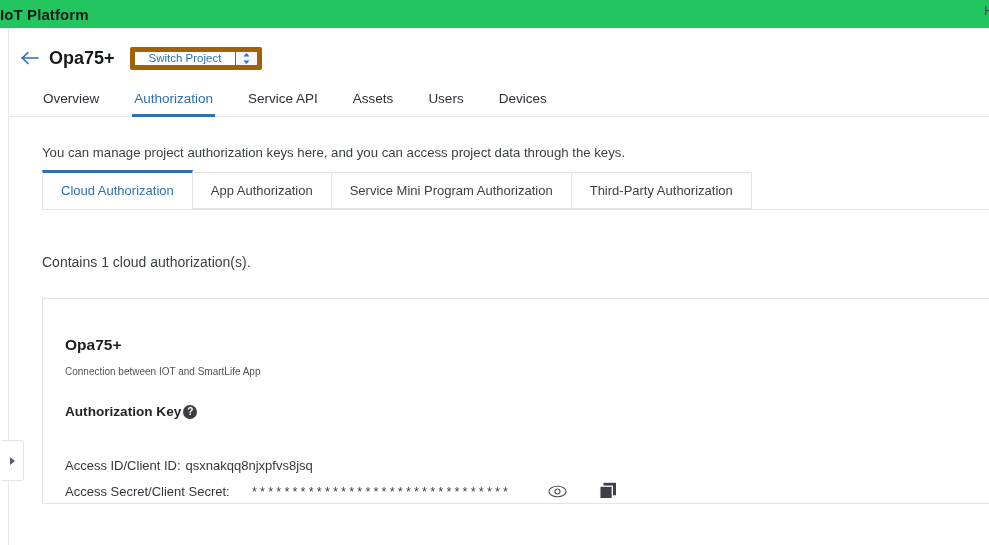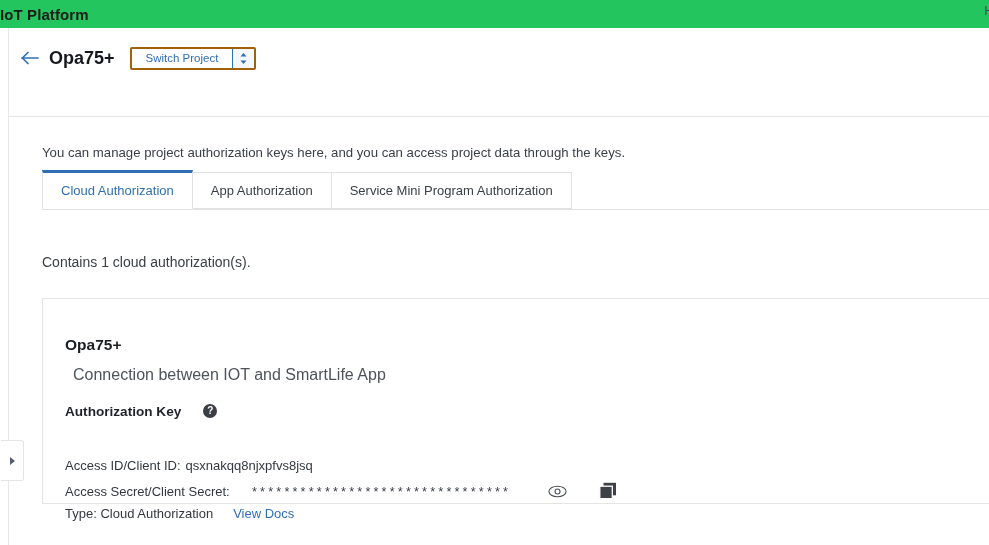--- a/index.html
+++ b/index.html
@@ -101,21 +101,21 @@
     font-size: 18px;
     font-weight: bold;
     color: #15181c;
     margin-right: 15px;
     white-space: nowrap;
   }
   .switch-select {
     display: flex;
     align-items: stretch;
     height: 23px;
-    border: 2px solid #a16207;
+    border: 5px solid #a16207;
     border-radius: 2px;
     background: #ffffff;
     overflow: hidden;
   }
   .switch-select .label {
     font-size: 11.5px;
     color: #2f6fb5;
     padding: 0 14px;
     display: flex;
     align-items: center;
@@ -243,32 +243,32 @@
     top: 37px;
     left: 22px;
     font-size: 15.5px;
     font-weight: bold;
     color: #1b1e22;
     white-space: nowrap;
   }
   .card-sub {
     position: absolute;
     top: 67px;
-    left: 30px;
-    font-size: 16px;
+    left: 22px;
+    font-size: 10px;
     color: #4d5359;
     white-space: nowrap;
   }
   .key-heading {
     position: absolute;
     top: 105px;
     left: 22px;
     display: flex;
-    align-items: flex-start;
-    gap: 22px;
+    align-items: flex-end;
+    gap: 2px;
   }
   .key-heading .txt {
     font-size: 13.6px;
     font-weight: bold;
     color: #1f2227;
     white-space: nowrap;
   }
   .help-badge {
     width: 14px; height: 14px;
     border-radius: 50%;
@@ -346,31 +346,40 @@
       <div class="label">Switch Project</div>
       <div class="chev-box">
         <svg width="9" height="13" viewBox="0 0 9 13">
           <path d="M4.5 1 L7.5 4.6 H1.5 Z" fill="#2f6fb5"></path>
           <path d="M4.5 12 L7.5 8.4 H1.5 Z" fill="#2f6fb5"></path>
         </svg>
       </div>
     </div>
   </div>
 
+  <div class="main-tabs">
+    <div class="main-tab">Overview</div>
+    <div class="main-tab active">Authorization</div>
+    <div class="main-tab">Service API</div>
+    <div class="main-tab">Assets</div>
+    <div class="main-tab">Users</div>
+    <div class="main-tab">Devices</div>
+  </div>
 
 </div>
 
 <div class="content">
 
   <div class="intro-text">You can manage project authorization keys here, and you can access project data through the keys.</div>
 
   <div class="subtabs">
     <div class="subtab active">Cloud Authorization</div>
     <div class="subtab">App Authorization</div>
     <div class="subtab">Service Mini Program Authorization</div>
+    <div class="subtab">Third-Party Authorization</div>
   </div>
   <div class="subtabs-rule"></div>
 
   <div class="count-text">Contains 1 cloud authorization(s).</div>
 
   <div class="auth-card">
     <div class="card-title">Opa75+</div>
     <div class="card-sub">Connection between IOT and SmartLife App</div>
 
     <div class="key-heading">
@@ -395,19 +404,15 @@
       </span>
 
       <span class="icon-btn copy-btn">
         <svg width="18" height="18" viewBox="0 0 18 18">
           <rect x="4.5" y="0.8" width="12.5" height="12.5" fill="#3d4147"></rect>
           <rect x="0.8" y="4.2" width="12.5" height="12.5" fill="#3d4147" stroke="#ffffff" stroke-width="1.3"></rect>
         </svg>
       </span>
     </div>
 
-    <div class="row-line row-type">
-      <span>Type: Cloud Authorization</span>
-      <span class="view-docs">View Docs</span>
-    </div>
   </div>
 
 </div>
 
 </body></html>

